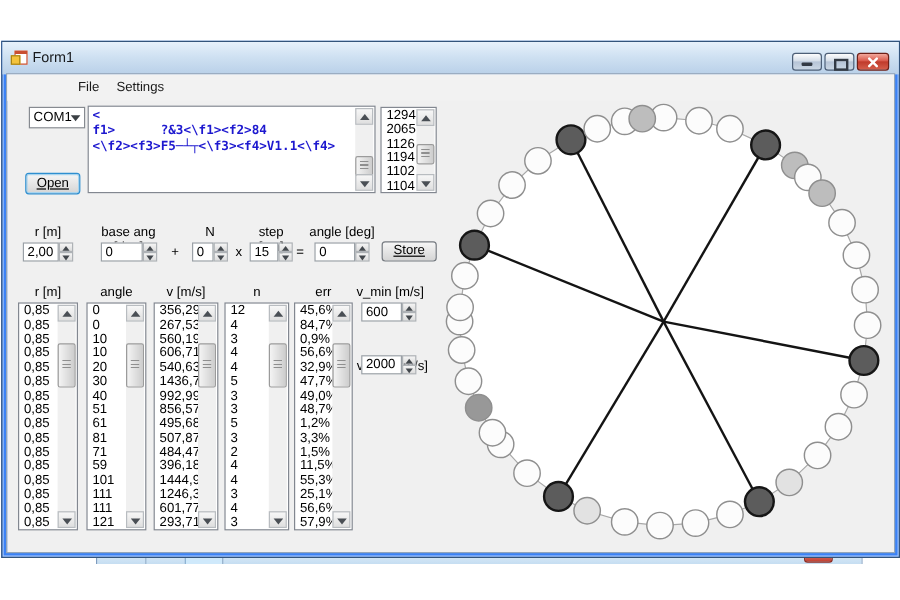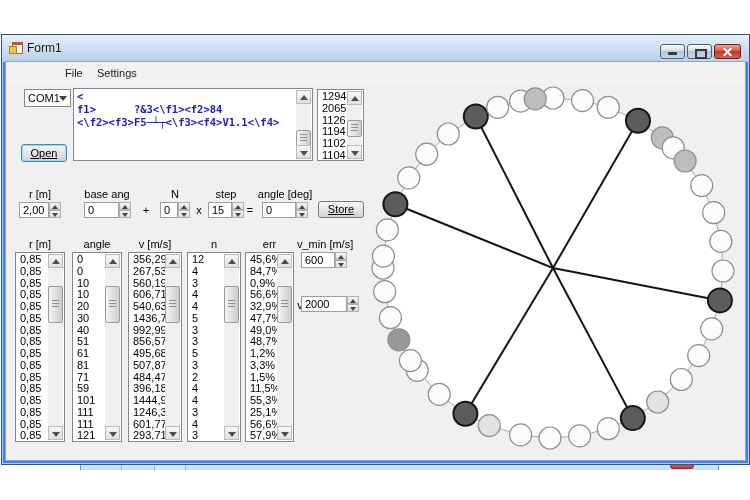--- a/index.html
+++ b/index.html
@@ -374,21 +374,21 @@
       <div class="spin-btns">
           <div class="su">
             <span class="t"></span>
           </div>
           <div class="sd">
             <span class="t"></span>
           </div>
         </div>
     </div>
     <div class="abs lbl" style="left:291px;top:237px;width:60px;text-align:center;">v_max [m/s]</div>
-    <div class="abs spin" style="left:295px;top:234px;width:46px;padding-left:12px;">
+    <div class="abs spin" style="left:295px;top:234px;width:46px;">
       <div class="spin-field">2000</div>
       <div class="spin-btns">
           <div class="su">
             <span class="t"></span>
           </div>
           <div class="sd">
             <span class="t"></span>
           </div>
         </div>
     </div>

